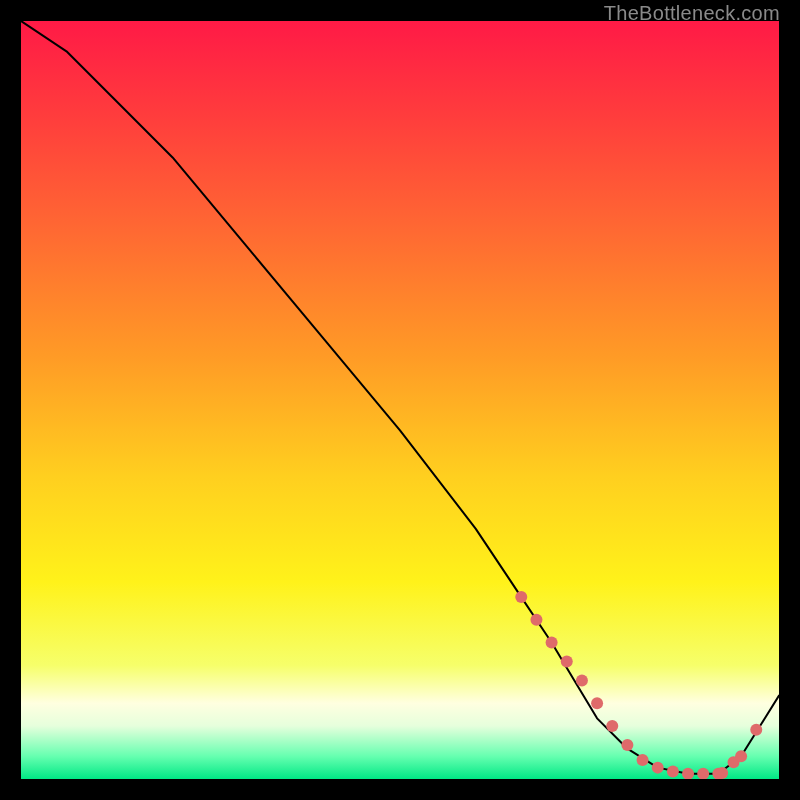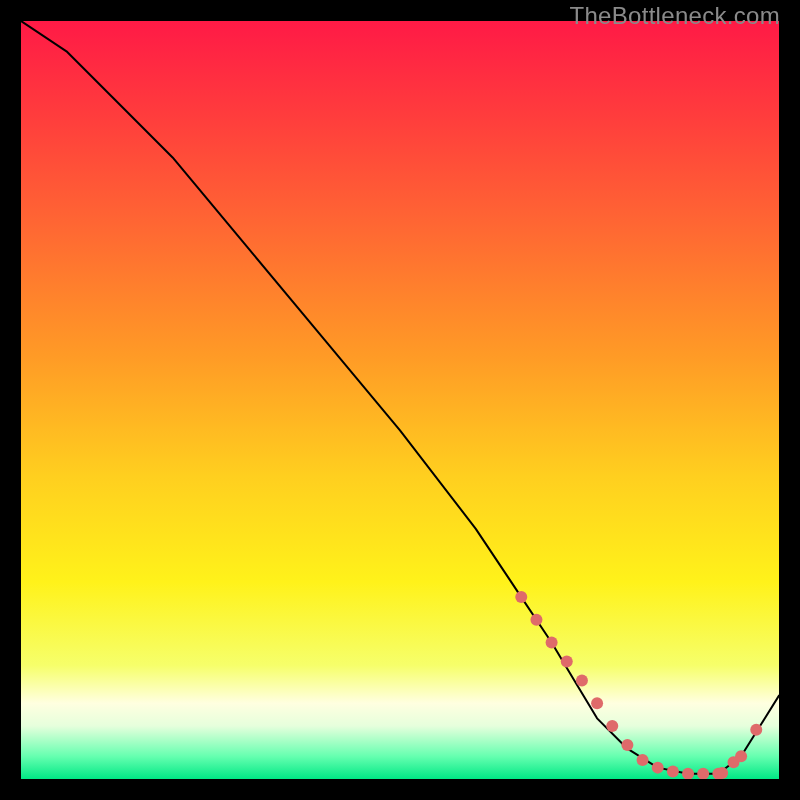--- a/index.html
+++ b/index.html
@@ -25,21 +25,21 @@
   .plot svg {
     display: block;
     width: 758px;
     height: 758px;
   }
   .watermark {
     position: absolute;
     top: 2px;
     right: 20px;
     font-family: Arial, Helvetica, sans-serif;
-    font-size: 24px;
+    font-size: 20px;
     color: #8a8a8a;
     letter-spacing: 0.3px;
   }
 </style>
 </head>
 <body>
 
 <div class="stage">
 
   <div class="plot">

